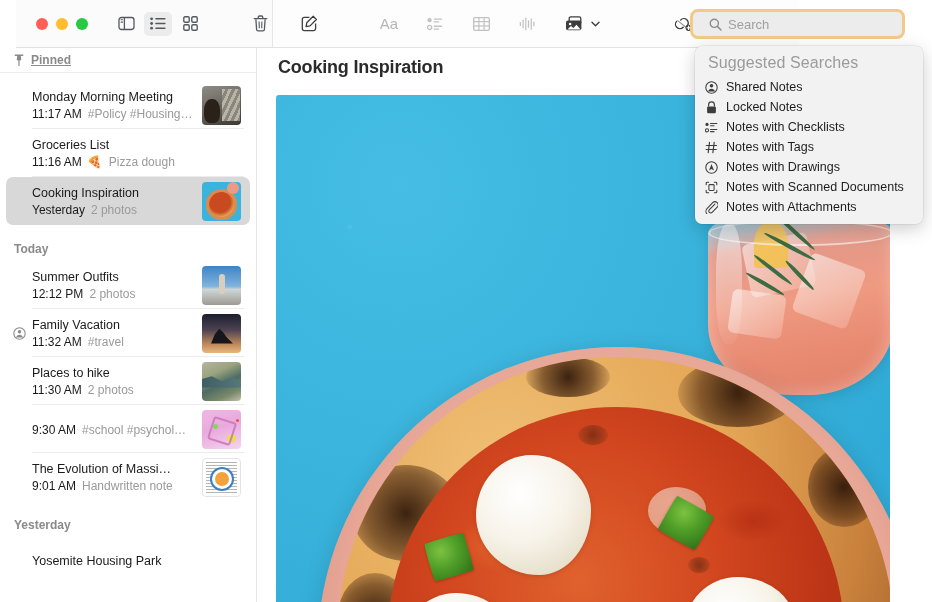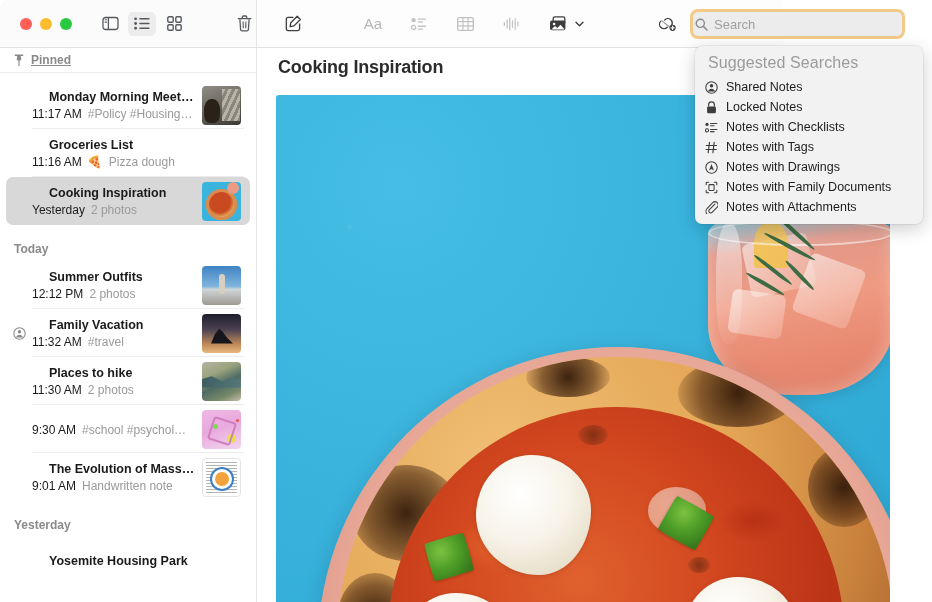--- a/index.html
+++ b/index.html
@@ -14,21 +14,21 @@
   #app {
     position: relative;
     width: 932px; height: 602px;
     background: #ffffff;
     border-radius: 10px;
     overflow: hidden;
   }
 
   
   #toolbar {
-    position: absolute; top: 0; left: 0;
+    position: absolute; top: 0; left: 16px;
     width: 768px; height: 48px;
     display: flex; align-items: center;
     background: #fbfbfb;
     border-bottom: 1px solid #e2e2e2;
     z-index: 5;
   }
   #toolbar-sidebar-zone {
     width: 257px; height: 47px;
     display: flex; align-items: center;
     background: #fbfbfb;
@@ -75,21 +75,21 @@
     border: 3px solid #f3c988;
     background: #f3c988;
     display: flex; align-items: center;
     z-index: 7;
   }
   #search-field {
     width: 100%; height: 100%;
     background: #ececec;
     border-radius: 5px;
     display: flex; align-items: center;
-    padding-left: 2px;
+    padding-left: 16px;
     gap: 6px;
   }
   #search-input {
     border: none; outline: none; background: transparent;
     font-family: "Liberation Sans", sans-serif;
     font-size: 13px; color: #3a3a3a;
     width: 170px;
   }
   #search-input::placeholder { color: #a0a0a0; }
 
@@ -166,24 +166,23 @@
 
   .note-badge {
     position: absolute; left: 6px; top: 50%;
     transform: translateY(-50%);
     width: 14px; height: 14px;
     display: flex; align-items: center; justify-content: center;
   }
 
   .note-text { flex: 1; min-width: 0; padding-right: 6px; }
   .note-title {
-    font-size: 12.5px; font-weight: bold; color: #1a1a1a;
+    font-size: 12.5px; font-weight: normal; color: #1a1a1a;
     white-space: nowrap; overflow: hidden; text-overflow: ellipsis;
     line-height: 16px;
-    margin-left: 17px;
   }
   .note-sub {
     display: flex; align-items: center; gap: 6px;
     line-height: 16px; margin-top: 1px;
     white-space: nowrap; overflow: hidden;
   }
   .note-time { font-size: 12px; color: #1a1a1a; flex: 0 0 auto; }
   .note-snippet {
     font-size: 12px; color: #9a9a9a;
     white-space: nowrap; overflow: hidden; text-overflow: ellipsis;
@@ -619,21 +618,21 @@
         <svg width="13" height="13" viewBox="0 0 13 13">
           <g stroke="#3d3d3d" stroke-width="1.05" fill="none" stroke-linecap="round">
             <path d="M1.2 3.7V2.1c0-.5.4-.9.9-.9h1.6"></path>
             <path d="M9.3 1.2h1.6c.5 0 .9.4.9.9v1.6"></path>
             <path d="M11.8 9.3v1.6c0 .5-.4.9-.9.9H9.3"></path>
             <path d="M3.7 11.8H2.1c-.5 0-.9-.4-.9-.9V9.3"></path>
           </g>
           <rect x="3.9" y="3.6" width="5.2" height="5.8" rx="0.9" fill="none" stroke="#3d3d3d" stroke-width="1.05"></rect>
         </svg>
       </span>
-      <span class="sugg-label">Notes with Family Documents</span>
+      <span class="sugg-label">Notes with Scanned Documents</span>
     </div>
 
     <div class="sugg-item">
       <span class="sugg-icon">
         <svg width="13" height="13" viewBox="0 0 13 13">
           <path d="M9.9 3.1L4.4 8.6c-.8.8-.8 2 0 2.7.8.8 2 .8 2.7 0l5.1-5.1c1.2-1.2 1.2-3.2 0-4.5-1.2-1.2-3.2-1.2-4.5 0L2.2 7.4c-1.6 1.6-1.6 4.3 0 6" fill="none" stroke="#3d3d3d" stroke-width="1.05" stroke-linecap="round"></path>
         </svg>
       </span>
       <span class="sugg-label">Notes with Attachments</span>
     </div>

